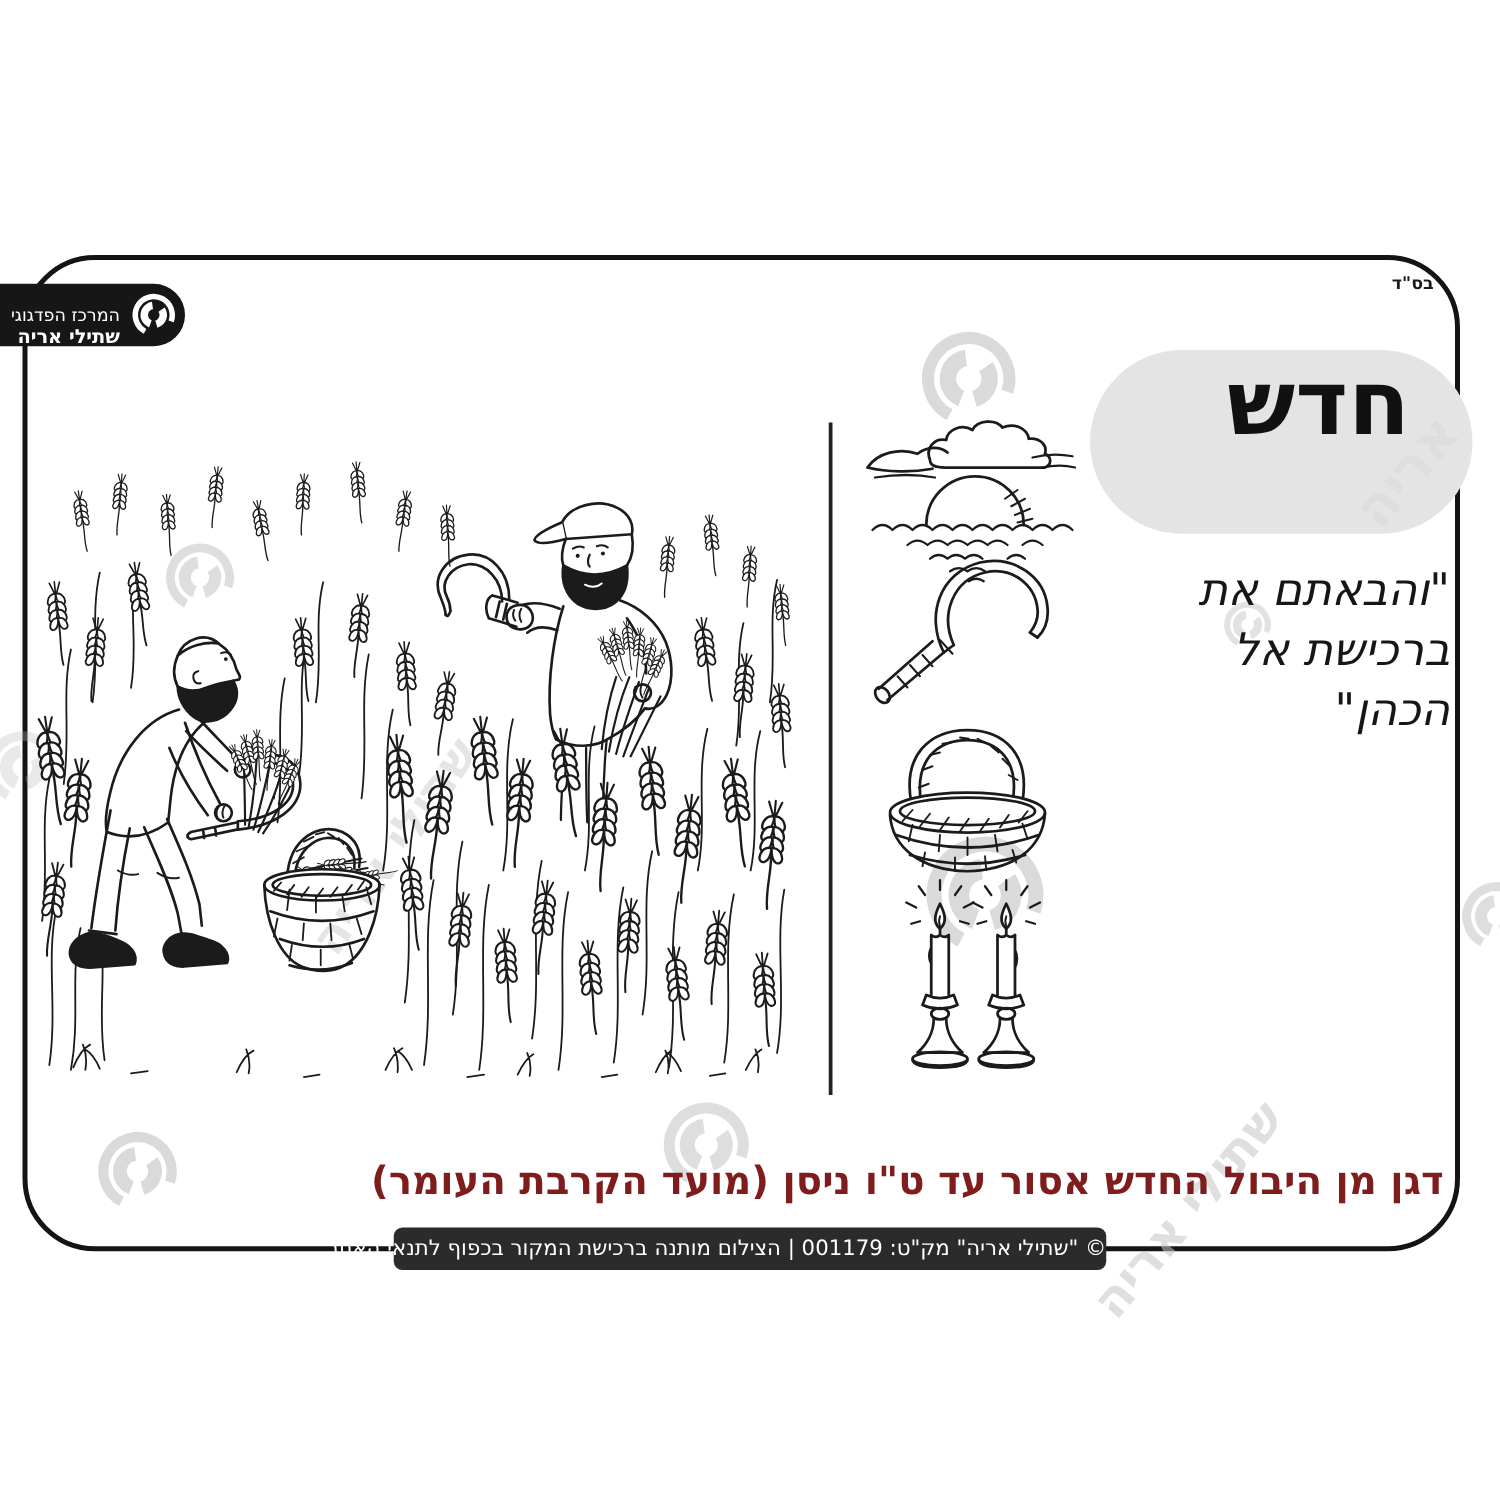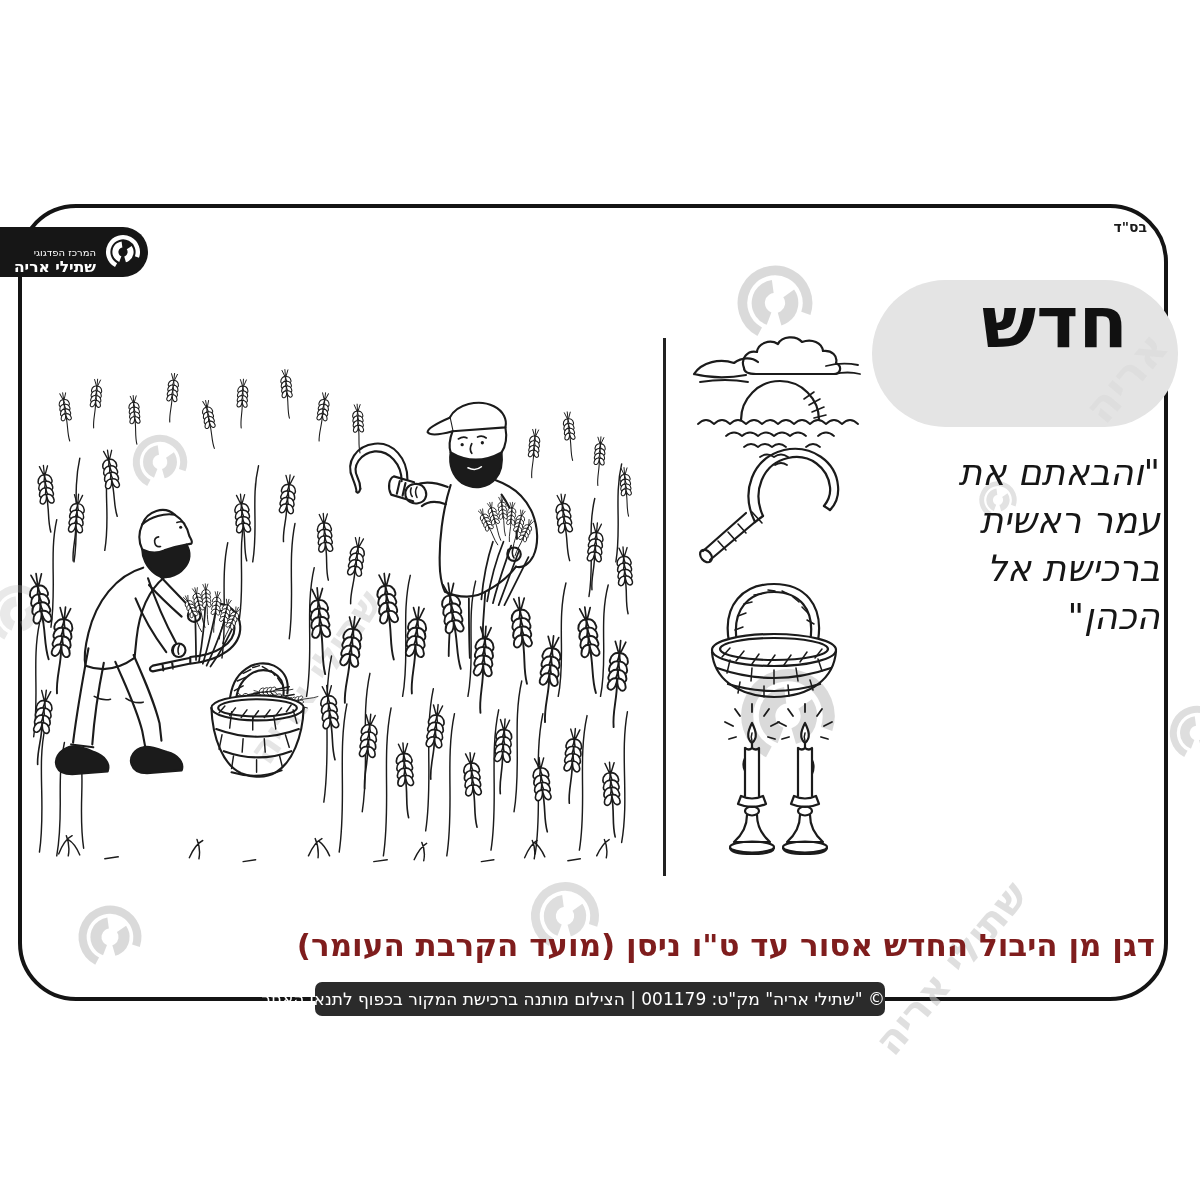--- a/index.html
+++ b/index.html
@@ -15,21 +15,21 @@
   }
   .divider{left:663px;top:338px;width:2.5px;height:538px;background:#222;z-index:2;}
   
   .bsd{left:1000px;top:219px;width:147px;text-align:right;font-size:14px;font-weight:bold;z-index:3;}
   .logo-pill{
     left:-42px;top:227px;width:190px;height:50px;background:#161616;border-radius:26px;
     display:flex;align-items:center;justify-content:flex-end;gap:7px;padding-right:5px;
     box-sizing:border-box;z-index:4;
   }
   .logo-text{text-align:right;color:#fff;line-height:1.05;}
-  .logo-text .l1{font-size:10px;margin-top:19px;}
+  .logo-text .l1{font-size:14px;margin-top:19px;}
   .logo-text .l2{font-size:15.5px;font-weight:bold;}
   .logo-mark{width:40px;height:40px;color:#ffffff;flex:0 0 auto;}
   
   .title-pill{
     left:872px;top:280px;width:306px;height:147px;background:#e4e4e4;border-radius:80px;
     z-index:2;display:flex;justify-content:flex-end;
     padding-right:50px;box-sizing:border-box;
   }
   .title-pill .t{font-size:72px;font-weight:bold;color:#111;}
   
@@ -124,21 +124,20 @@
       <use href="#wmLogo"></use>
     </svg>
 </div>
 
 <div class="abs title-pill">
   <span class="t">חדש</span>
 </div>
 
 <div class="abs verse">
   <div>"והבאתם את</div>
-  <div>עמר ראשית</div>
   <div>ברכישת אל</div>
   <div>הכהן"</div>
 </div>
 
 <div class="abs divider"></div>
 
 <svg class="abs scene-svg" width="636" height="540" viewBox="26 338 662 540" fill="none" stroke="#1b1b1b" stroke-width="2.2" stroke-linecap="round" stroke-linejoin="round">
 
   <g stroke-width="1.5">
     <path d="M40,862 C47,815 37,772 46,732 M58,866 C66,822 57,788 66,748 M86,858 C80,818 88,786 82,754

